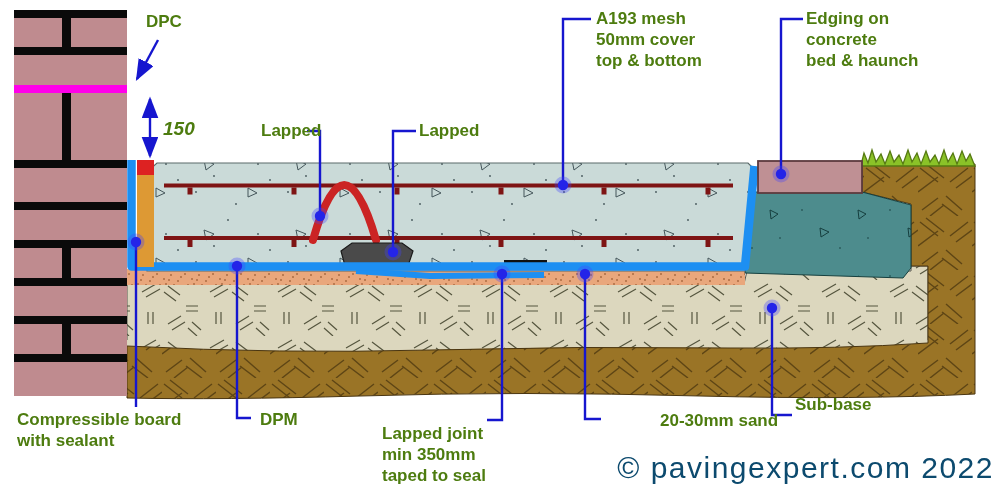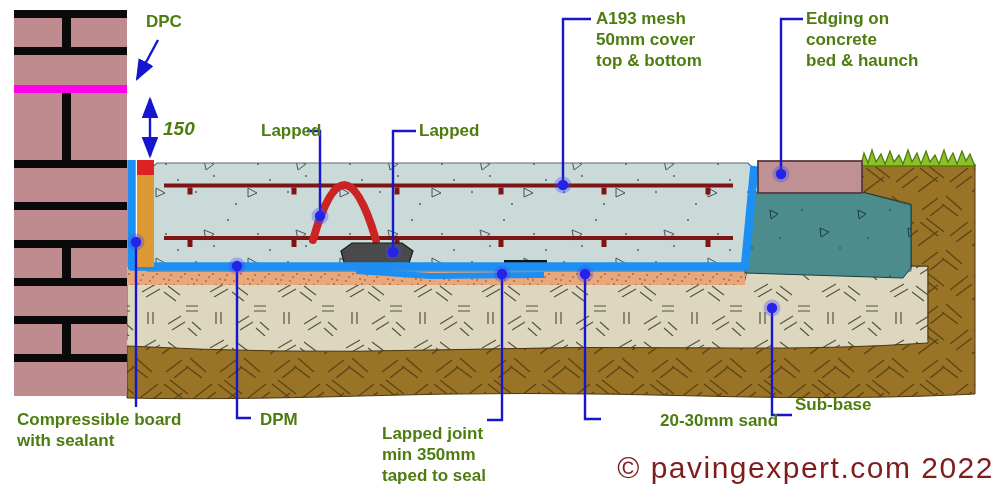--- a/index.html
+++ b/index.html
@@ -3,21 +3,21 @@
 <meta charset="utf-8">
 <style>
   html,body{margin:0;padding:0;background:#fff;}
   .stage{position:relative;width:1000px;height:492px;background:#ffffff;overflow:hidden;
          font-family:"Liberation Sans",sans-serif;}
   .stage svg{position:absolute;left:0;top:0;}
   .lbl{position:absolute;color:#4d7c0f;font-weight:bold;font-size:17px;line-height:21px;
        white-space:pre-line;font-family:"Liberation Sans",sans-serif;}
   .lbl.big{font-size:19px;}
   .watermark{position:absolute;right:6px;top:451px;font-size:30px;letter-spacing:1.5px;
-             color:#7f1d1d;font-weight:normal;font-family:"Liberation Sans",sans-serif;}
+             color:#0c4a6e;font-weight:normal;font-family:"Liberation Sans",sans-serif;}
 </style>
 </head>
 <body>
 
 <div class="stage">
 
 <svg width="1000" height="492" viewBox="0 0 1000 492">
   <defs>
     <marker id="arr" orient="auto-start-reverse" markerWidth="12" markerHeight="10" refX="8" refY="3.5">
       <path d="M0,0 L9,3.5 L0,7 Z" fill="#1616cf"></path>

